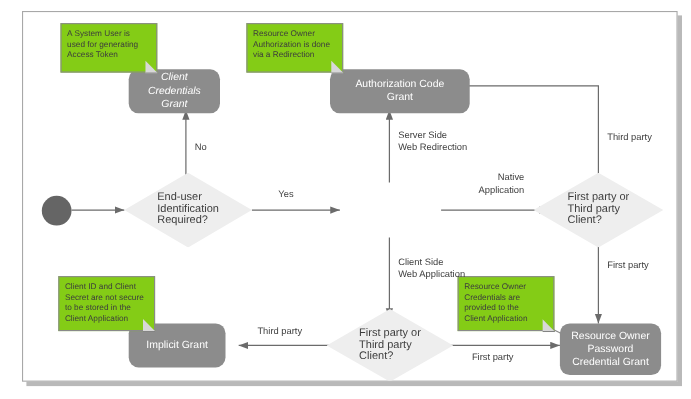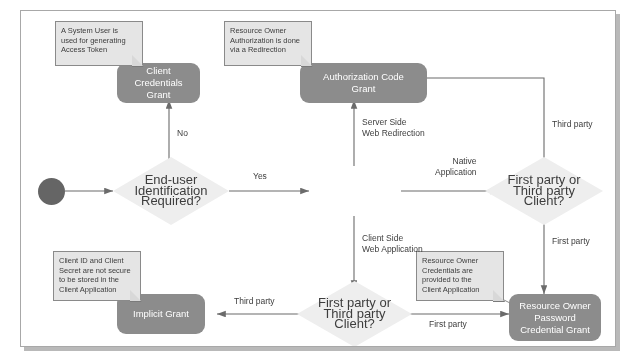--- a/index.html
+++ b/index.html
@@ -76,28 +76,27 @@
     clip-path: polygon(50% 0%, 100% 50%, 50% 100%, 0% 50%);
   }
   .diamond-label {
     position: absolute;
     left: 0; top: 0;
     width: 100%;
     height: 100%;
     display: flex;
     align-items: center;
     justify-content: center;
-    text-align: center;
     color: #3d3d3d;
-    font-size: 13px;
+    font-size: 10px;
     line-height: 10.5px;
   }
   .note {
     position: absolute;
-    background: #e5e5e5;
+    background: #84cc16;
     border: 1px solid #8a8a8a;
     color: #3d3d3d;
     font-size: 7.5px;
     line-height: 9.6px;
     box-sizing: border-box;
     padding: 4px 5px 3px 5px;
   }
   .note-fold {
     position: absolute;
     width: 11px;
@@ -162,21 +161,21 @@
 
         <line x1="121" y1="53" x2="133" y2="59" stroke="#8a8a8a" stroke-width="1"></line>
         <line x1="290" y1="53" x2="303" y2="59" stroke="#8a8a8a" stroke-width="1"></line>
         <line x1="118" y1="288" x2="130" y2="294" stroke="#8a8a8a" stroke-width="1"></line>
         <line x1="481" y1="288" x2="493" y2="294" stroke="#8a8a8a" stroke-width="1"></line>
       </svg>
 
       <div class="start-node" style="left:17px; top:167px;"></div>
 
       <div class="grant-box" style="left:96px; top:52px; width:83px; height:40px;">
-        <span style="white-space:pre-line;">Client Credentials
+        <span style="white-space:pre-line;font-style:italic;">Client Credentials
 Grant</span>
       </div>
 
       <div class="grant-box" style="left:279px; top:52px; width:127px; height:40px;">
         <span style="white-space:pre-line;">Authorization Code
 Grant</span>
       </div>
 
       <div class="grant-box" style="left:96px; top:283px; width:88px; height:40px;">
         <span style="white-space:pre-line;">Implicit Grant</span>

